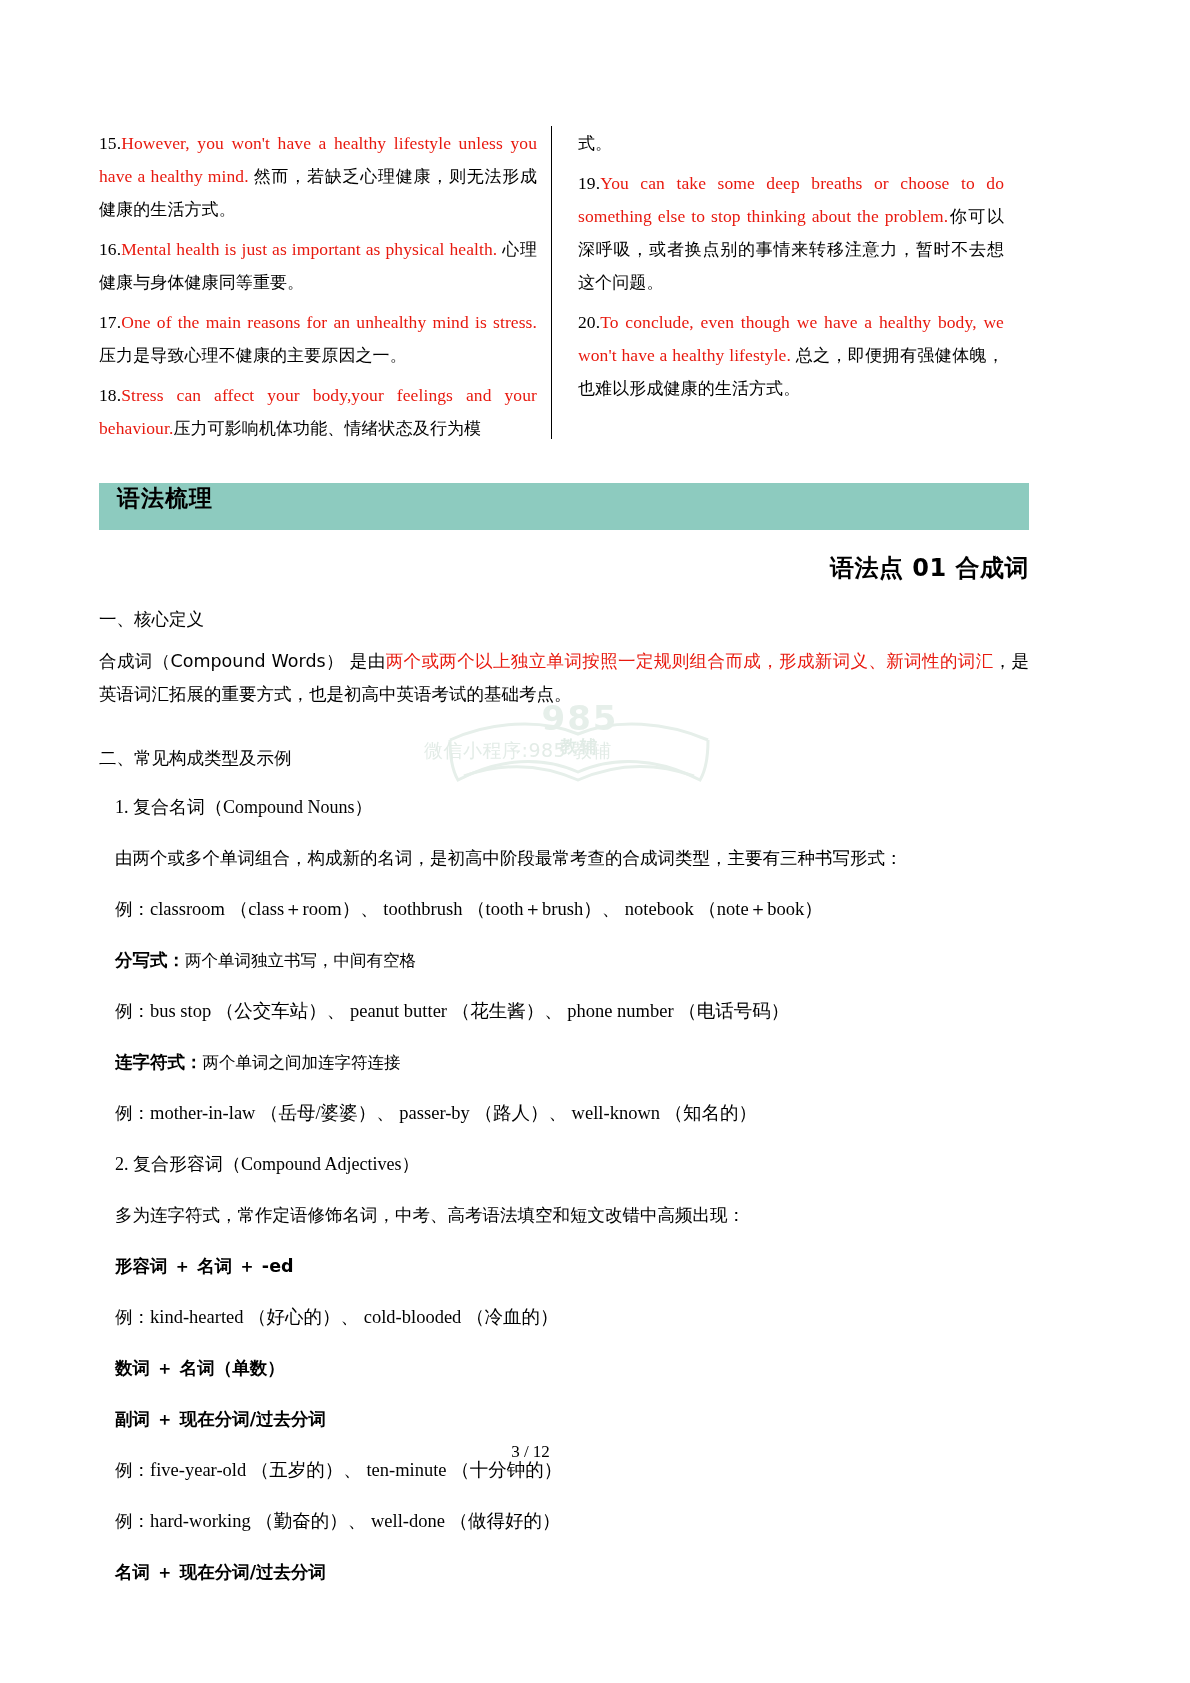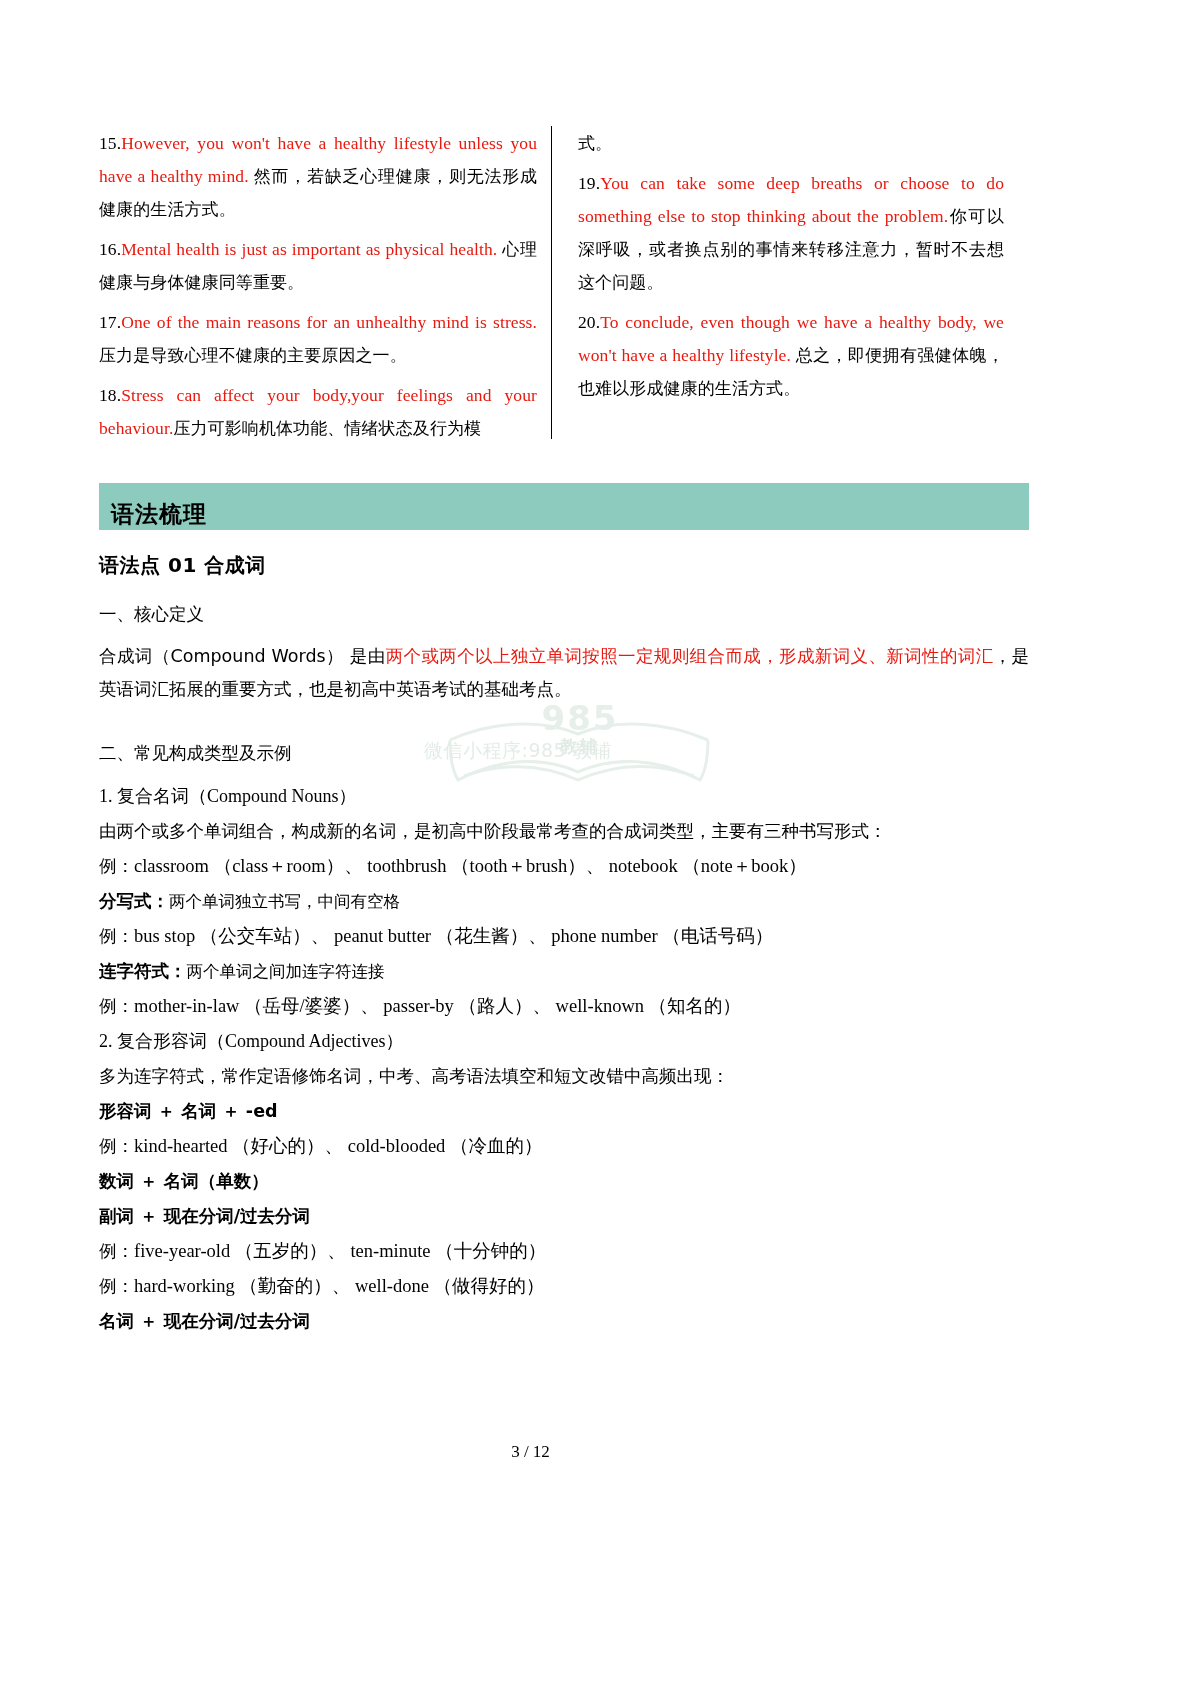--- a/index.html
+++ b/index.html
@@ -71,38 +71,38 @@
     color: #666;
     letter-spacing: 0;
   }
 
   
   .banner {
     margin-top: 36px;
     height: 47px;
     background: #8dcbbf;
     display: flex;
-    align-items: flex-end;
-    padding-left: 12px;
+    align-items: flex-start;
+    padding-left: 18px;
     width: 930px;
   }
   .banner-title {
     font-family: "DejaVu Sans", "Liberation Sans", sans-serif;
     font-weight: bold;
     font-size: 23px;
     color: #000;
     letter-spacing: 1px;
   }
 
   
   .gp-title {
-    text-align: left;
+    text-align: right;
     font-family: "DejaVu Sans", "Liberation Sans", sans-serif;
     font-weight: bold;
-    font-size: 20px;
+    font-size: 24px;
     margin: 22px 0 20px 0;
     letter-spacing: 0.5px;
   }
 
   .h-sec {
     font-size: 17.5px;
     line-height: 31px;
     margin: 0 0 10px 0;
     font-family: "DejaVu Sans", "Liberation Sans", sans-serif;
   }
@@ -115,21 +115,21 @@
     font-family: "DejaVu Sans", "Liberation Sans", sans-serif;
   }
   .para .rd { color: #e8190e; }
   .para .bk { color: #000; }
 
   .gap-lg { height: 28px; }
 
   .line {
     font-size: 17.5px;
     line-height: 35px;
-    margin: 0;
+    margin: 16px;
     font-family: "DejaVu Sans", "Liberation Sans", sans-serif;
   }
   .line.serif {
     font-family: "Liberation Serif", "DejaVu Serif", serif;
     font-size: 18px;
   }
   .lbl-bold {
     font-weight: bold;
     font-family: "DejaVu Sans", "Liberation Sans", sans-serif;
   }

